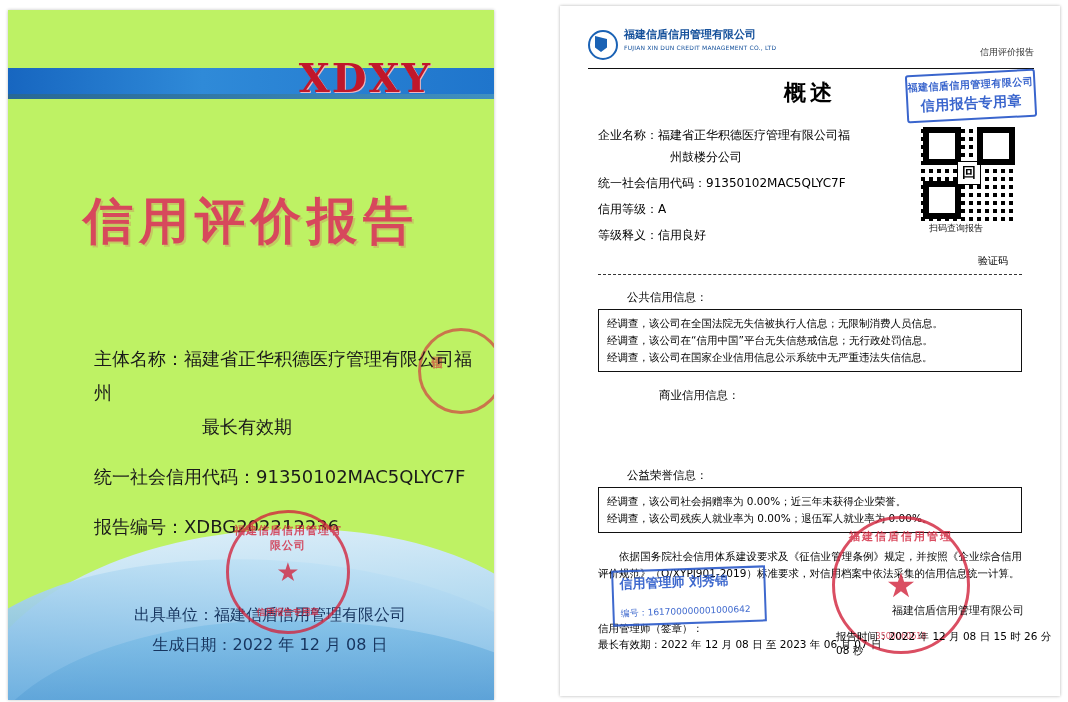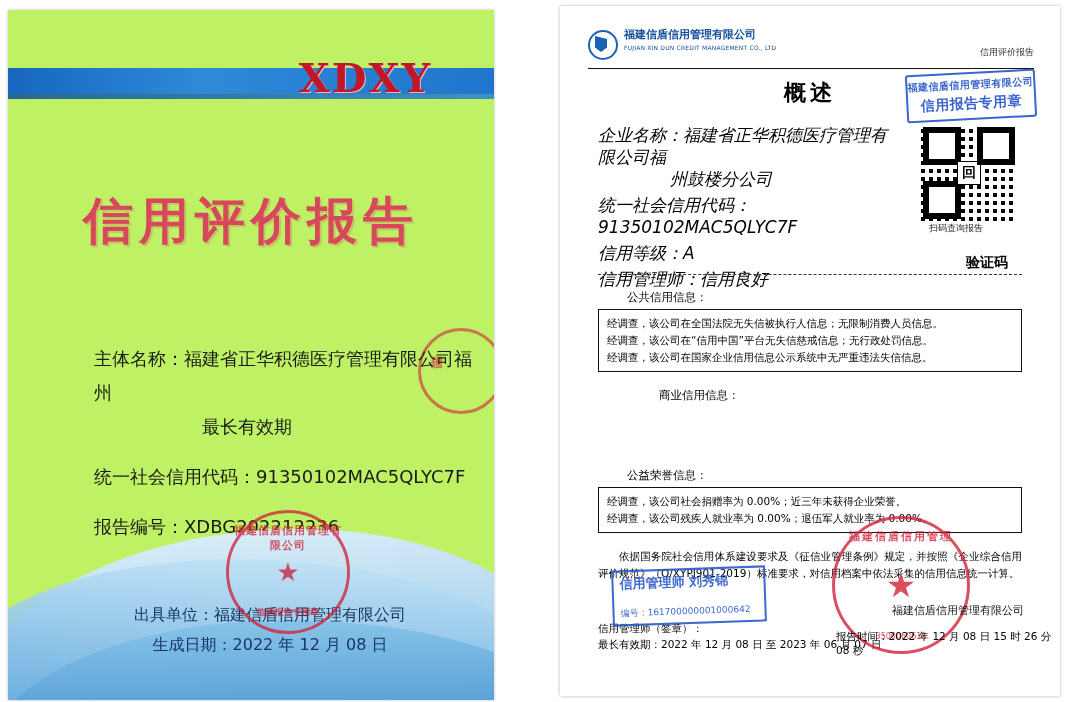--- a/index.html
+++ b/index.html
@@ -142,21 +142,21 @@
   .blue-stamp{
     position:absolute;right:24px;top:66px;width:126px;height:42px;
     border:2px solid #2a59c9;border-radius:3px;color:#2a59c9;
     font-size:12px;font-weight:bold;text-align:center;line-height:18px;
     padding-top:2px;transform:rotate(-3deg);opacity:.92;
     letter-spacing:.5px;
   }
   .blue-stamp .l1{font-size:10px;}
   .blue-stamp .l2{font-size:14px;}
 
-  .info-block{position:absolute;left:38px;top:118px;width:290px;font-size:17px;color:#000;line-height:22px;font-style:italic;}
+  .info-block{position:absolute;left:38px;top:118px;width:290px;font-size:12px;color:#000;line-height:22px;}
   .info-row{margin-bottom:4px;}
   .info-row .lbl{}
   .info-row .val{}
   .info-indent{margin-left:72px;display:block;}
 
   .qr{
     position:absolute;right:42px;top:118px;width:96px;height:96px;
     background:
       repeating-linear-gradient(0deg,#000 0 4px,#fff 4px 8px),
       repeating-linear-gradient(90deg,#000 0 4px,#fff 4px 8px);
@@ -172,21 +172,21 @@
   .qr-mid{
     position:absolute;left:50%;top:50%;transform:translate(-50%,-50%);
     width:22px;height:22px;background:#fff;border:1px solid #000;
     font-size:14px;line-height:20px;text-align:center;color:#000;font-weight:bold;
   }
   .qr-label{
     position:absolute;right:56px;top:216px;width:96px;text-align:center;
     font-size:9px;color:#222;
   }
   .verify-label{
-    position:absolute;right:52px;top:248px;font-size:14px;color:#000;font-weight:bold;
+    position:absolute;right:52px;top:248px;font-size:10px;color:#000;
   }
   .dash-rule{
     position:absolute;left:38px;top:268px;width:424px;border-top:1px dashed #333;
   }
 
   .sec{position:absolute;left:38px;width:424px;}
   .sec-title{font-size:11.5px;color:#000;margin-bottom:4px;margin-left:29px;}
   .sec-box{
     border:1px solid #111;padding:5px 8px;font-size:10.5px;line-height:17px;color:#000;
   }
@@ -297,21 +297,21 @@
         <span class="lbl">企业名称：</span><span class="val">福建省正华积德医疗管理有限公司福</span>
         <span class="info-indent">州鼓楼分公司</span>
       </div>
       <div class="info-row">
         <span class="lbl">统一社会信用代码：</span><span class="val">91350102MAC5QLYC7F</span>
       </div>
       <div class="info-row">
         <span class="lbl">信用等级：</span><span class="val">A</span>
       </div>
       <div class="info-row">
-        <span class="lbl">信用管理师：</span><span class="val">信用良好</span>
+        <span class="lbl">等级释义：</span><span class="val">信用良好</span>
       </div>
     </div>
 
     <div class="qr">
       <div class="qr-corner3"></div>
       <div class="qr-mid">回</div>
     </div>
     <div class="qr-label">扫码查询报告</div>
     <div class="verify-label">验证码</div>
     <div class="dash-rule"></div>

